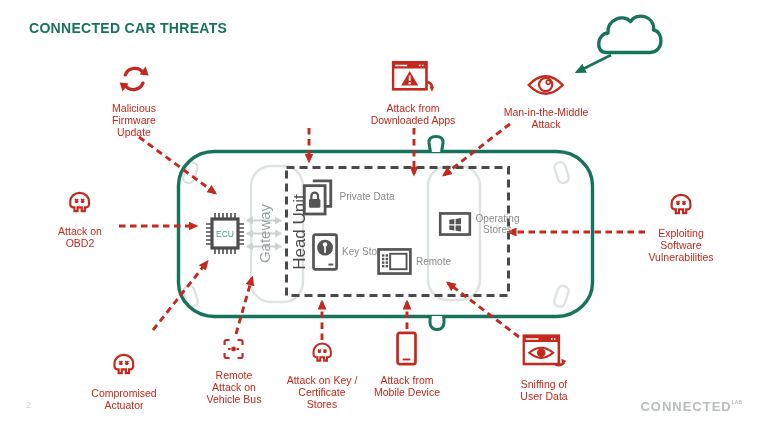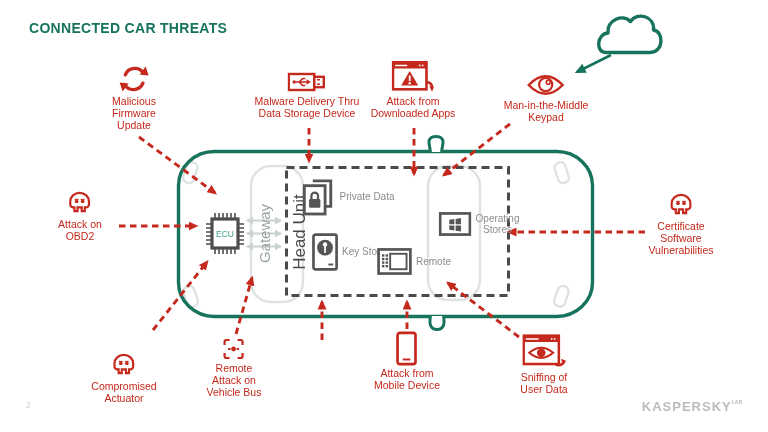--- a/index.html
+++ b/index.html
@@ -2,21 +2,21 @@
 <html><head>
 <meta charset="utf-8">
 <style>
   html,body{margin:0;padding:0;background:#fff;}
   .stage{position:relative;width:768px;height:432px;background:#ffffff;overflow:hidden;
          font-family:"Liberation Sans", sans-serif;}
   .overlay{position:absolute;left:0;top:0;pointer-events:none;}
   .title{position:absolute;left:29px;top:20px;font-size:14px;font-weight:bold;
          color:#17735c;letter-spacing:0.3px;}
   .threat{position:absolute;transform:translateX(-50%);display:flex;flex-direction:column;
-          align-items:center;gap:1px;}
+          align-items:center;gap:8px;}
   .tlabel{font-size:10.5px;line-height:1.16;color:#c5281c;text-align:center;white-space:pre-line;}
   .component{position:absolute;transform:translateX(-50%);display:flex;flex-direction:row;
              align-items:center;gap:4px;}
   .clabel{font-size:10px;line-height:1.15;color:#8c8c8c;text-align:center;white-space:pre-line;}
   .vtext{position:absolute;text-align:center;transform:rotate(-90deg);white-space:nowrap;}
   .gateway{left:224px;top:225px;width:80px;font-size:15px;color:#9aa3a3;}
   .headunit{left:255px;top:222px;width:90px;font-size:17px;color:#4a4a4a;}
   .logo{position:absolute;right:26px;top:399px;color:#b9bdbd;font-weight:bold;
         font-size:13px;letter-spacing:1px;display:flex;align-items:flex-start;}
   .logo .lab{font-size:5px;letter-spacing:0;line-height:1.0;margin-top:1px;}
@@ -155,32 +155,20 @@
       <path d="M24.5 9.5 A10.2 10.2 0 0 0 6.2 10.8" fill="none" stroke="#c5281c" stroke-width="3.4" stroke-linecap="round"></path>
       <polygon points="26.5,2.5 29.5,11.5 20.5,10.5" fill="#c5281c"></polygon>
       <path d="M5.5 20.5 A10.2 10.2 0 0 0 23.8 19.2" fill="none" stroke="#c5281c" stroke-width="3.4" stroke-linecap="round"></path>
       <polygon points="3.5,27.5 0.5,18.5 9.5,19.5" fill="#c5281c"></polygon>
     </svg>
     <div class="tlabel">Malicious
 Firmware
 Update</div>
   </div>
 
-  <div class="threat" style="left:307px;top:70px">
-    <svg width="38" height="24" viewBox="0 0 38 24">
-      <rect x="1.2" y="4" width="25.5" height="16" fill="#fff" stroke="#c5281c" stroke-width="2.4"></rect>
-      <rect x="26.7" y="6.8" width="9.5" height="10.4" fill="#fff" stroke="#c5281c" stroke-width="2.4"></rect>
-      <path d="M29.3 9.8 h3.2 M29.3 14.2 h3.2" stroke="#c5281c" stroke-width="1.6"></path>
-      <circle cx="6.6" cy="12" r="1.7" fill="#c5281c"></circle>
-      <path d="M8 12 h11.5 M11.5 12 l3.6 -3.4 h2.6 M11.5 12 l3.6 3.4 h2.6" fill="none" stroke="#c5281c" stroke-width="1.5"></path>
-      <polygon points="19,9.3 23.3,12 19,14.7" fill="#c5281c"></polygon>
-    </svg>
-    <div class="tlabel">Malware Delivery Thru
-Data Storage Device</div>
-  </div>
 
   <div class="threat" style="left:413px;top:61px">
     <svg width="42" height="33" viewBox="0 0 42 33">
       <rect x="1.3" y="1.3" width="33.5" height="27" fill="#fff" stroke="#c5281c" stroke-width="2.6"></rect>
       <rect x="1.3" y="1.3" width="33.5" height="6.2" fill="#c5281c"></rect>
       <path d="M3.5 4.4 h12" stroke="#fff" stroke-width="1.5"></path>
       <circle cx="28" cy="4.4" r="0.9" fill="#fff"></circle>
         <circle cx="31" cy="4.4" r="0.9" fill="#fff"></circle>
       <path d="M18 10 L26.5 24.5 H9.5 Z" fill="#c5281c"></path>
       <rect x="17.1" y="14.5" width="1.9" height="5.5" fill="#fff"></rect>
@@ -192,38 +180,38 @@
 Downloaded Apps</div>
   </div>
 
   <div class="threat" style="left:546px;top:72px">
     <svg width="38" height="26" viewBox="0 0 38 26">
       <path d="M2 13 Q19 -4.5 36 13 Q19 30.5 2 13 Z" fill="none" stroke="#c5281c" stroke-width="2.4"></path>
       <circle cx="19" cy="12.6" r="6.6" fill="none" stroke="#c5281c" stroke-width="2.2"></circle>
       <circle cx="21.6" cy="10.2" r="2" fill="none" stroke="#c5281c" stroke-width="1.6"></circle>
     </svg>
     <div class="tlabel">Man-in-the-Middle
-Keypad</div>
+Attack</div>
   </div>
 
   <div class="threat" style="left:80px;top:190px">
     <svg width="27" height="27" viewBox="0 0 26 26">
       <path d="M4 11 a9 8.3 0 1 1 18 0 v3 a2.8 2.8 0 0 1 -2.8 2.8 h-1.2 v3.6 h-3 v-3.6 h-4 v3.6 h-3 v-3.6 H6.8 A2.8 2.8 0 0 1 4 14 Z" fill="none" stroke="#c5281c" stroke-width="2.1"></path>
       <path d="M8.6 8.8 l3 3 M11.6 8.8 l-3 3 M14.4 8.8 l3 3 M17.4 8.8 l-3 3" stroke="#c5281c" stroke-width="1.7"></path>
     </svg>
     <div class="tlabel">Attack on
 OBD2</div>
   </div>
 
   <div class="threat" style="left:681px;top:192px">
     <svg width="27" height="27" viewBox="0 0 26 26">
       <path d="M4 11 a9 8.3 0 1 1 18 0 v3 a2.8 2.8 0 0 1 -2.8 2.8 h-1.2 v3.6 h-3 v-3.6 h-4 v3.6 h-3 v-3.6 H6.8 A2.8 2.8 0 0 1 4 14 Z" fill="none" stroke="#c5281c" stroke-width="2.1"></path>
       <path d="M8.6 8.8 l3 3 M11.6 8.8 l-3 3 M14.4 8.8 l3 3 M17.4 8.8 l-3 3" stroke="#c5281c" stroke-width="1.7"></path>
     </svg>
-    <div class="tlabel">Certificate
+    <div class="tlabel">Exploiting
 Software
 Vulnerabilities</div>
   </div>
 
   <div class="threat" style="left:124px;top:352px">
     <svg width="27" height="27" viewBox="0 0 26 26">
       <path d="M4 11 a9 8.3 0 1 1 18 0 v3 a2.8 2.8 0 0 1 -2.8 2.8 h-1.2 v3.6 h-3 v-3.6 h-4 v3.6 h-3 v-3.6 H6.8 A2.8 2.8 0 0 1 4 14 Z" fill="none" stroke="#c5281c" stroke-width="2.1"></path>
       <path d="M8.6 8.8 l3 3 M11.6 8.8 l-3 3 M14.4 8.8 l3 3 M17.4 8.8 l-3 3" stroke="#c5281c" stroke-width="1.7"></path>
     </svg>
     <div class="tlabel">Compromised
@@ -236,20 +224,29 @@
         <path d="M3 8 V5 a2 2 0 0 1 2 -2 h3 M16 3 h3 a2 2 0 0 1 2 2 v3 M21 16 v3 a2 2 0 0 1 -2 2 h-3 M8 21 H5 a2 2 0 0 1 -2 -2 v-3"></path>
         <path d="M6.5 12 h2.5 M15 12 h2.5"></path>
       </g>
       <circle cx="12" cy="12" r="2.4" fill="#c5281c"></circle>
     </svg>
     <div class="tlabel">Remote
 Attack on
 Vehicle Bus</div>
   </div>
 
+  <div class="threat" style="left:322px;top:341px">
+    <svg width="25" height="25" viewBox="0 0 26 26">
+      <path d="M4 11 a9 8.3 0 1 1 18 0 v3 a2.8 2.8 0 0 1 -2.8 2.8 h-1.2 v3.6 h-3 v-3.6 h-4 v3.6 h-3 v-3.6 H6.8 A2.8 2.8 0 0 1 4 14 Z" fill="none" stroke="#c5281c" stroke-width="2.1"></path>
+      <path d="M8.6 8.8 l3 3 M11.6 8.8 l-3 3 M14.4 8.8 l3 3 M17.4 8.8 l-3 3" stroke="#c5281c" stroke-width="1.7"></path>
+    </svg>
+    <div class="tlabel">Attack on Key /
+Certificate
+Stores</div>
+  </div>
 
   <div class="threat" style="left:407px;top:331px">
     <svg width="21" height="35" viewBox="0 0 22 36">
       <rect x="1.6" y="1.6" width="18.8" height="32.8" rx="2.5" fill="#fff" stroke="#c5281c" stroke-width="2.8"></rect>
       <path d="M7 29.5 h8" stroke="#c5281c" stroke-width="2"></path>
     </svg>
     <div class="tlabel">Attack from
 Mobile Device</div>
   </div>
 
@@ -264,17 +261,17 @@
       <circle cx="19.3" cy="18.8" r="4.4" fill="#c5281c"></circle>
       <path d="M34 31 q6 1.5 8.5 -2.5" fill="none" stroke="#c5281c" stroke-width="2.6"></path>
       <polygon points="39.8,24.8 45,27.2 40.8,31.2" fill="#c5281c"></polygon>
     </svg>
     <div class="tlabel">Sniffing of
 User Data</div>
   </div>
 
   <div class="pagenum">2</div>
   <div class="logo">
-    <span>KASPERSKY</span>
+    <span>CONNECTED</span>
       <span class="lab">LAB</span>
   </div>
 
 </div>
 
 </body></html>

